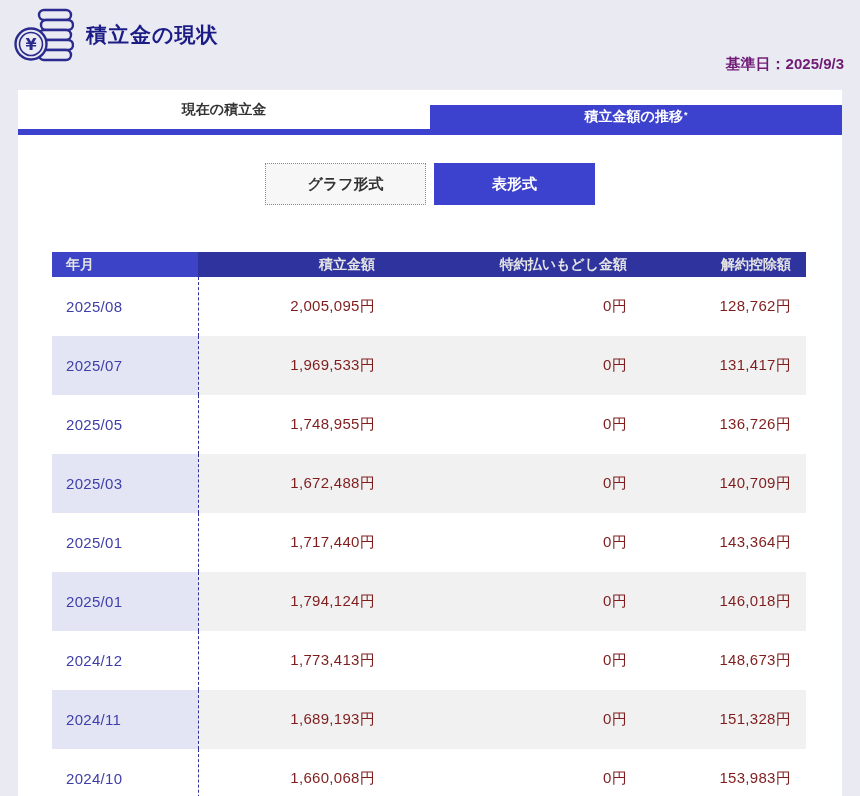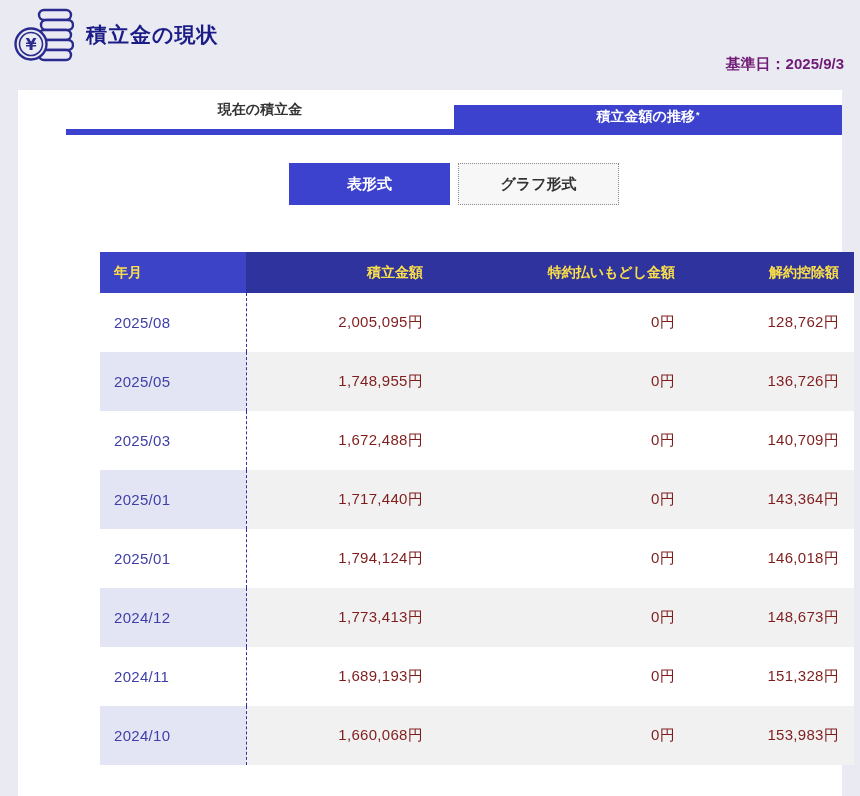--- a/index.html
+++ b/index.html
@@ -14,21 +14,20 @@
   .top-area { position:relative; height:90px; }
   .brand { display:flex; align-items:center; gap:12px; padding:8px 0 0 14px; }
   .coin-icon svg { display:block; }
   .page-title { font-size:21px; font-weight:bold; color:#1c1c87; letter-spacing:1px; }
   .base-date { position:absolute; right:16px; top:55px; font-size:15px; font-weight:bold; color:#701a75; }
 
   
   .panel {
     position:absolute; left:18px; right:18px; top:90px; bottom:0;
     background:#ffffff;
-    padding-left:48px;
   }
   
   .tabs { display:flex; height:39px; }
   .tab {
     flex:1; display:flex; align-items:center; justify-content:center;
     font-size:14px; font-weight:bold; cursor:pointer;
   }
   .tab.inactive { background:#ffffff; color:#333; }
   .tab.active { background:#3c42cd; color:#ffffff;margin-top:15px; }
   .tab sup { font-size:9px; margin-left:1px; transform:translateY(-2px); }
@@ -43,21 +42,21 @@
   }
   .toggle-btn.graph { background:#f7f7f8; border:1px dotted #8a8a8a; color:#333; }
   .toggle-btn.table { background:#3c42cd; border:none; color:#ffffff; }
 
   
   table.reserve-table {
     border-collapse:collapse; table-layout:fixed;
     width:754px; margin:47px 0 0 34px;
   }
   .reserve-table th {
-    height:41px; color:#fde047; font-size:14px; font-weight:bold;
+    height:25px; color:#e5e5e5; font-size:14px; font-weight:bold;
   }
   .reserve-table th.col-ym  { background:#3c43c7; text-align:left;  padding-left:14px; }
   .reserve-table th.col-amt { background:#2e339e; text-align:right; padding-right:15px; }
   .reserve-table td {
     height:59px; font-size:15px; letter-spacing:.3px; background:#ffffff;
   }
   .reserve-table td:first-child {
     color:#3e3ea8; text-align:left; padding-left:14px; cursor:pointer;
   }
   .reserve-table td:not(:first-child) { color:#7f1d1d; text-align:right; padding-right:15px; }
@@ -95,22 +94,22 @@
       <span>現在の積立金</span>
     </div>
     <div class="tab active">
       <span>積立金額の推移</span>
         <sup>*</sup>
     </div>
   </div>
   <div class="tab-underline"></div>
 
   <div class="toggle-row">
+    <button class="toggle-btn graph">グラフ形式</button>
     <button class="toggle-btn table">表形式</button>
-    <button class="toggle-btn graph">グラフ形式</button>
   </div>
 
   <table class="reserve-table">
     <colgroup>
       <col style="width:146px">
         <col style="width:192px">
         <col style="width:252px">
         <col style="width:164px">
     </colgroup>
     <thead>
@@ -120,20 +119,26 @@
         <th class="col-amt">特約払いもどし金額</th>
         <th class="col-amt">解約控除額</th>
       </tr>
     </thead>
     <tbody>
         <tr>
           <td>2025/08</td>
           <td>2,005,095円</td>
           <td>0円</td>
           <td>128,762円</td>
+        </tr>
+        <tr>
+          <td>2025/07</td>
+          <td>1,969,533円</td>
+          <td>0円</td>
+          <td>131,417円</td>
         </tr>
         <tr>
           <td>2025/05</td>
           <td>1,748,955円</td>
           <td>0円</td>
           <td>136,726円</td>
         </tr>
         <tr>
           <td>2025/03</td>
           <td>1,672,488円</td>

